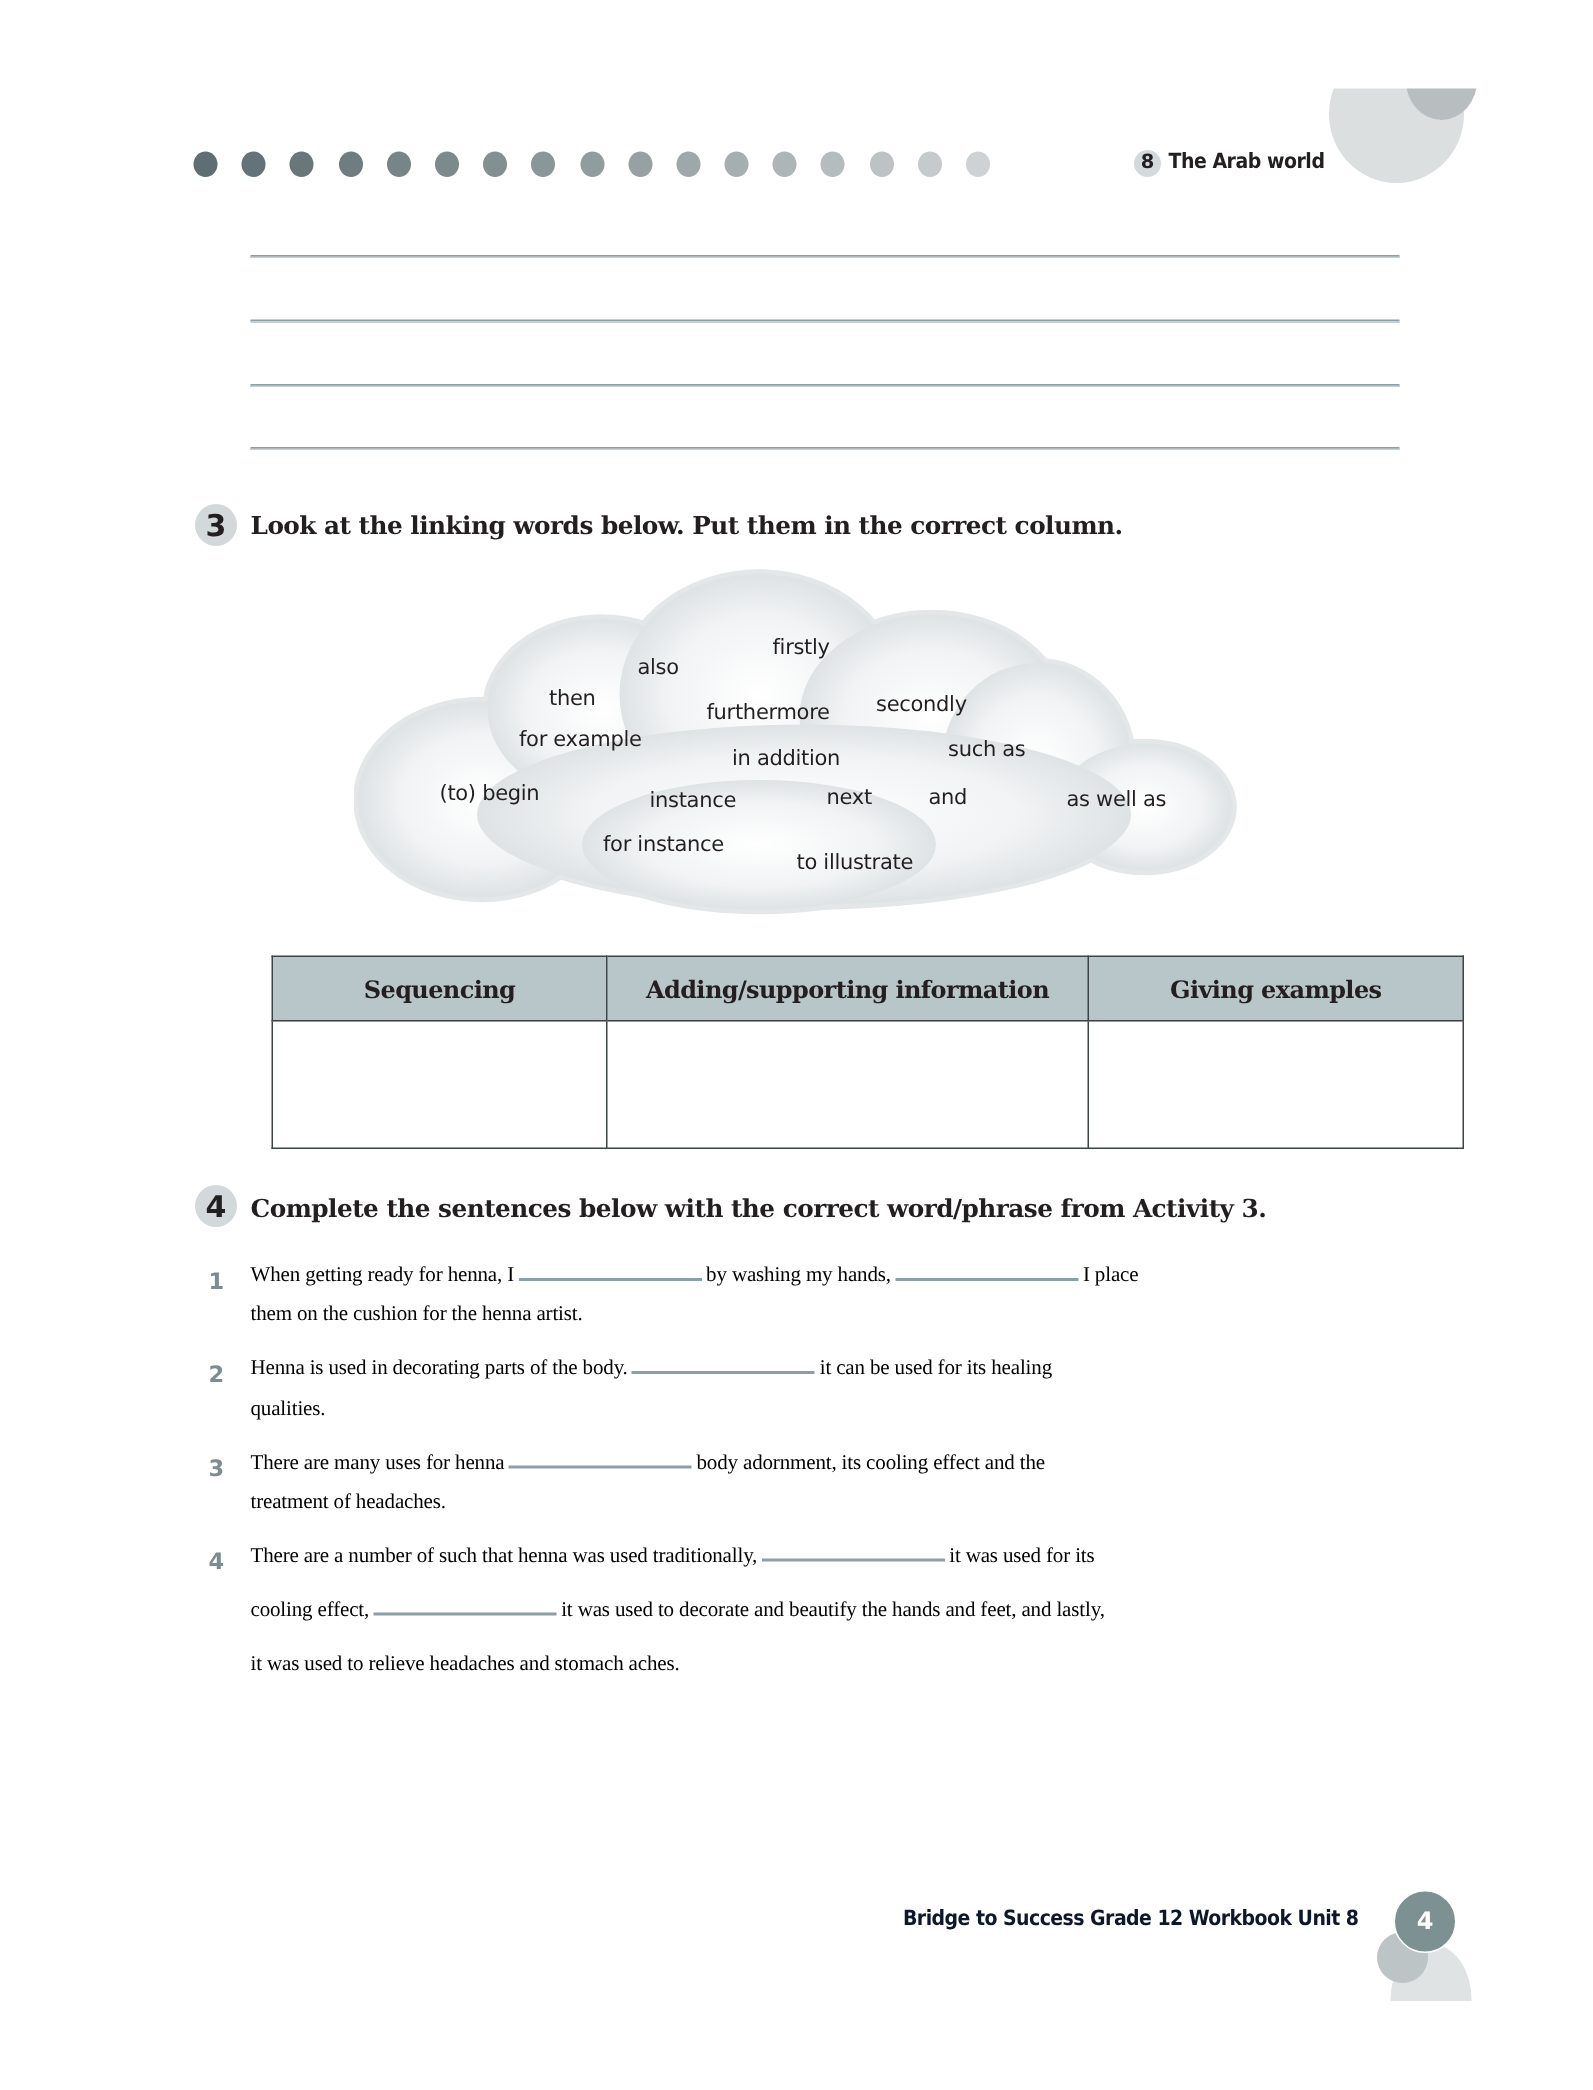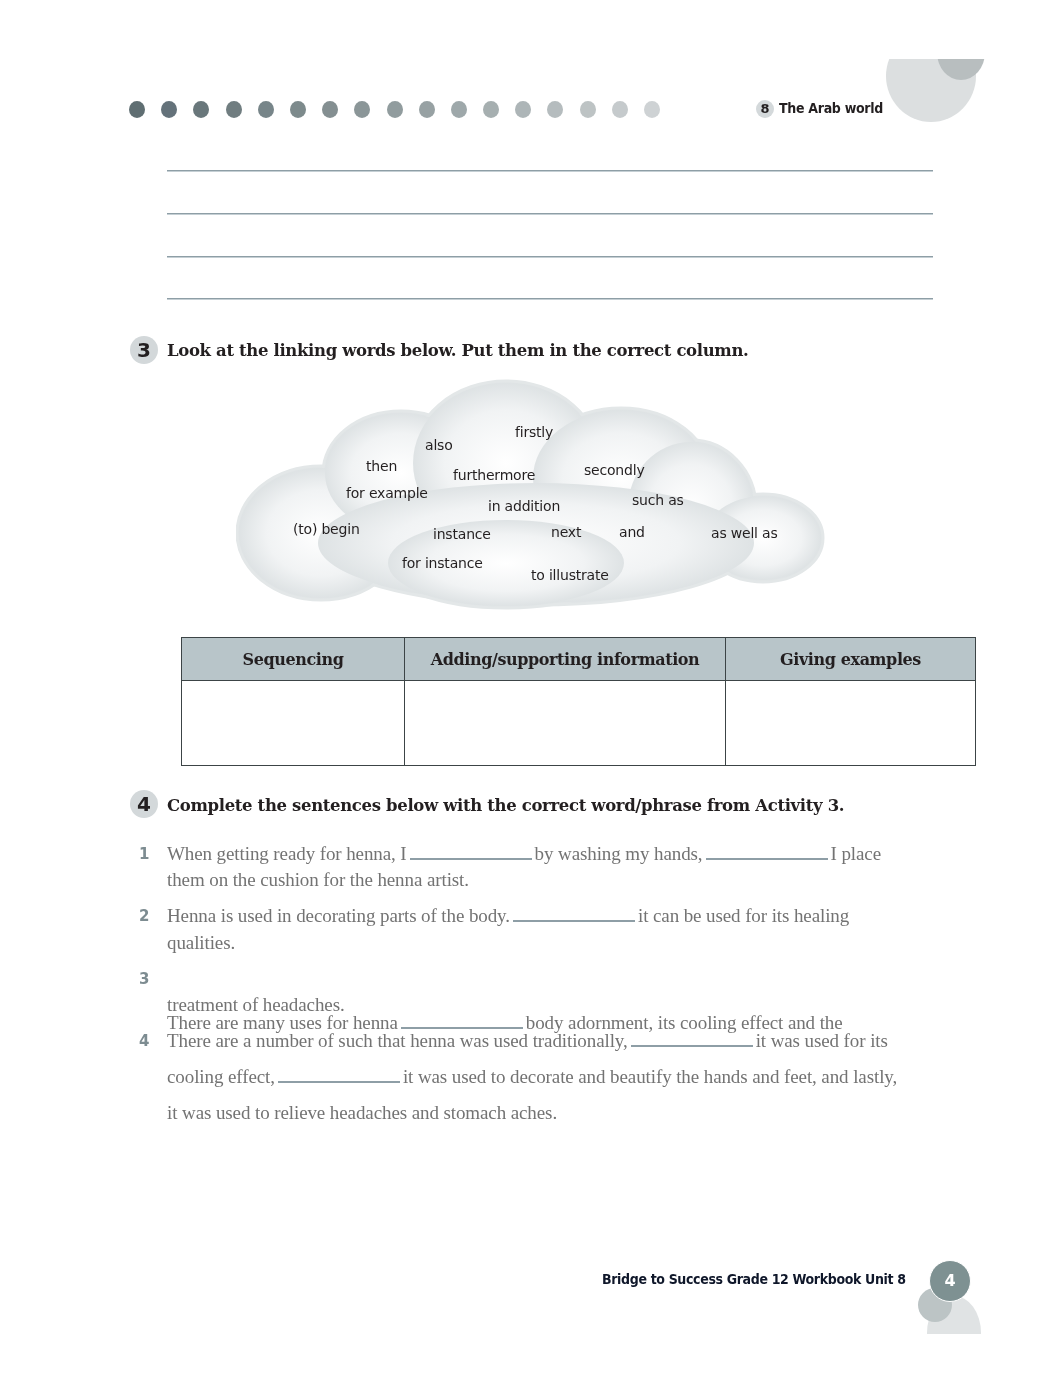--- a/index.html
+++ b/index.html
@@ -27,21 +27,21 @@
   .cloud-wrap { position: absolute; left: 236px; top: 378px; width: 590px; height: 234px; }
   .cloud-word { position: absolute; font-family: "DejaVu Sans", sans-serif; font-size: 14px; color: #231f20; white-space: nowrap; letter-spacing: -0.2px; }
 
   
   .sort-table { position: absolute; left: 139px; top: 637px; width: 794px; border-collapse: collapse; table-layout: fixed; margin-left: 42px; }
   .sort-table th { background: #b8c5c9; height: 42px; border: 1px solid #3c4446; font-family: "DejaVu Serif", serif; font-weight: bold; font-size: 16px; letter-spacing: -0.4px; color: #231f20; padding: 0; }
   .sort-table td { height: 84px; border: 1px solid #3c4446; padding: 0; background: #fff; }
 
   
   .item-num { position: absolute; left: 139px; font-family: "DejaVu Sans", sans-serif; font-weight: bold; font-size: 15px; color: #7d8c91; }
-  .item-line { position: absolute; left: 167px; font-family: "Liberation Serif", serif; font-size: 19px; color: #737373; white-space: nowrap; letter-spacing: -0.1px; }
+  .item-line { position: absolute; left: 167px; font-family: "Liberation Serif", serif; font-size: 14px; color: #000000; white-space: nowrap; letter-spacing: -0.1px; }
   .blank { display: inline-block; width: 122px; height: 1px; border-bottom: 2px solid #8e9ea6; vertical-align: baseline; margin: 0 3px; }
 
   
   .footer-text { position: absolute; left: 602px; top: 1271px; font-family: "DejaVu Sans Condensed", "DejaVu Sans", sans-serif; font-weight: bold; font-size: 14px; letter-spacing: -0.35px; color: #0f172a; white-space: nowrap; }
   .page-circle { position: absolute; left: 930px; top: 1261px; width: 40px; height: 40px; border-radius: 50%; background: #7e9192; color: #ffffff; font-family: "DejaVu Sans", sans-serif; font-weight: bold; font-size: 16px; text-align: center; line-height: 40px; z-index: 3; border: 1px solid #fff; box-sizing: content-box; margin: -1px; }
   .foot-deco-1 { position: absolute; left: 918px; top: 1288px; width: 34px; height: 34px; border-radius: 50%; background: #bcc4c5; z-index: 1; }
   .foot-deco-2 { position: absolute; left: 927px; top: 1296px; width: 54px; height: 74px; border-radius: 50% 50% 0 0; background: #e0e3e4; z-index: 0; }
   .foot-mask { position: absolute; left: 900px; top: 1334px; width: 100px; height: 60px; background: #fff; z-index: 2; }
 </style>
 </head>
@@ -108,21 +108,21 @@
       <ellipse cx="385" cy="100" rx="88" ry="68"></ellipse>
       <ellipse cx="455" cy="130" rx="63" ry="66"></ellipse>
       <ellipse cx="527" cy="160" rx="58" ry="42"></ellipse>
       <ellipse cx="300" cy="165" rx="218" ry="60"></ellipse>
       <ellipse cx="270" cy="185" rx="118" ry="43"></ellipse>
     </g>
   </svg>
   <span class="cloud-word" style="left:279px; top:46px;">firstly</span>
   <span class="cloud-word" style="left:189px; top:59px;">also</span>
   <span class="cloud-word" style="left:130px; top:80px;">then</span>
-  <span class="cloud-word" style="left:217px; top:89px;">furthermore</span>
+  <span class="cloud-word" style="left:235px; top:89px;">furthermore</span>
   <span class="cloud-word" style="left:348px; top:84px;">secondly</span>
   <span class="cloud-word" style="left:110px; top:107px;">for example</span>
   <span class="cloud-word" style="left:252px; top:120px;">in addition</span>
   <span class="cloud-word" style="left:396px; top:114px;">such as</span>
   <span class="cloud-word" style="left:57px; top:143px;">(to) begin</span>
   <span class="cloud-word" style="left:197px; top:148px;">instance</span>
   <span class="cloud-word" style="left:315px; top:146px;">next</span>
   <span class="cloud-word" style="left:383px; top:146px;">and</span>
   <span class="cloud-word" style="left:475px; top:147px;">as well as</span>
   <span class="cloud-word" style="left:166px; top:177px;">for instance</span>
@@ -155,21 +155,21 @@
 <div class="act-text" style="left:167px; top:796px;">Complete the sentences below with the correct word/phrase from Activity 3.</div>
 
 <div id="items">
     <div class="item-num" style="top: 845px;">1</div>
     <div class="item-line" style="top: 843px;"><span>When getting ready for henna, I</span><span class="blank"></span><span>by washing my hands,</span><span class="blank"></span><span>I place</span></div>
     <div class="item-line" style="top: 869px;"><span>them on the cushion for the henna artist.</span></div>
     <div class="item-num" style="top: 907px;">2</div>
     <div class="item-line" style="top: 905px;"><span>Henna is used in decorating parts of the body.</span><span class="blank"></span><span>it can be used for its healing</span></div>
     <div class="item-line" style="top: 932px;"><span>qualities.</span></div>
     <div class="item-num" style="top: 970px;">3</div>
-    <div class="item-line" style="top: 1012px; text-align: center;"><span>There are many uses for henna</span><span class="blank"></span><span>body adornment, its cooling effect and the</span></div>
+    <div class="item-line" style="top: 968px; text-align: center;"><span>There are many uses for henna</span><span class="blank"></span><span>body adornment, its cooling effect and the</span></div>
     <div class="item-line" style="top: 994px;"><span>treatment of headaches.</span></div>
     <div class="item-num" style="top: 1032px;">4</div>
     <div class="item-line" style="top: 1030px;"><span>There are a number of such that henna was used traditionally,</span><span class="blank"></span><span>it was used for its</span></div>
     <div class="item-line" style="top: 1066px;"><span>cooling effect,</span><span class="blank"></span><span>it was used to decorate and beautify the hands and feet, and lastly,</span></div>
     <div class="item-line" style="top: 1102px;"><span>it was used to relieve headaches and stomach aches.</span></div>
   </div>
 
 <div class="footer-text">Bridge to Success Grade 12 Workbook Unit 8</div>
 <div class="foot-deco-2"></div>
 <div class="foot-deco-1"></div>

